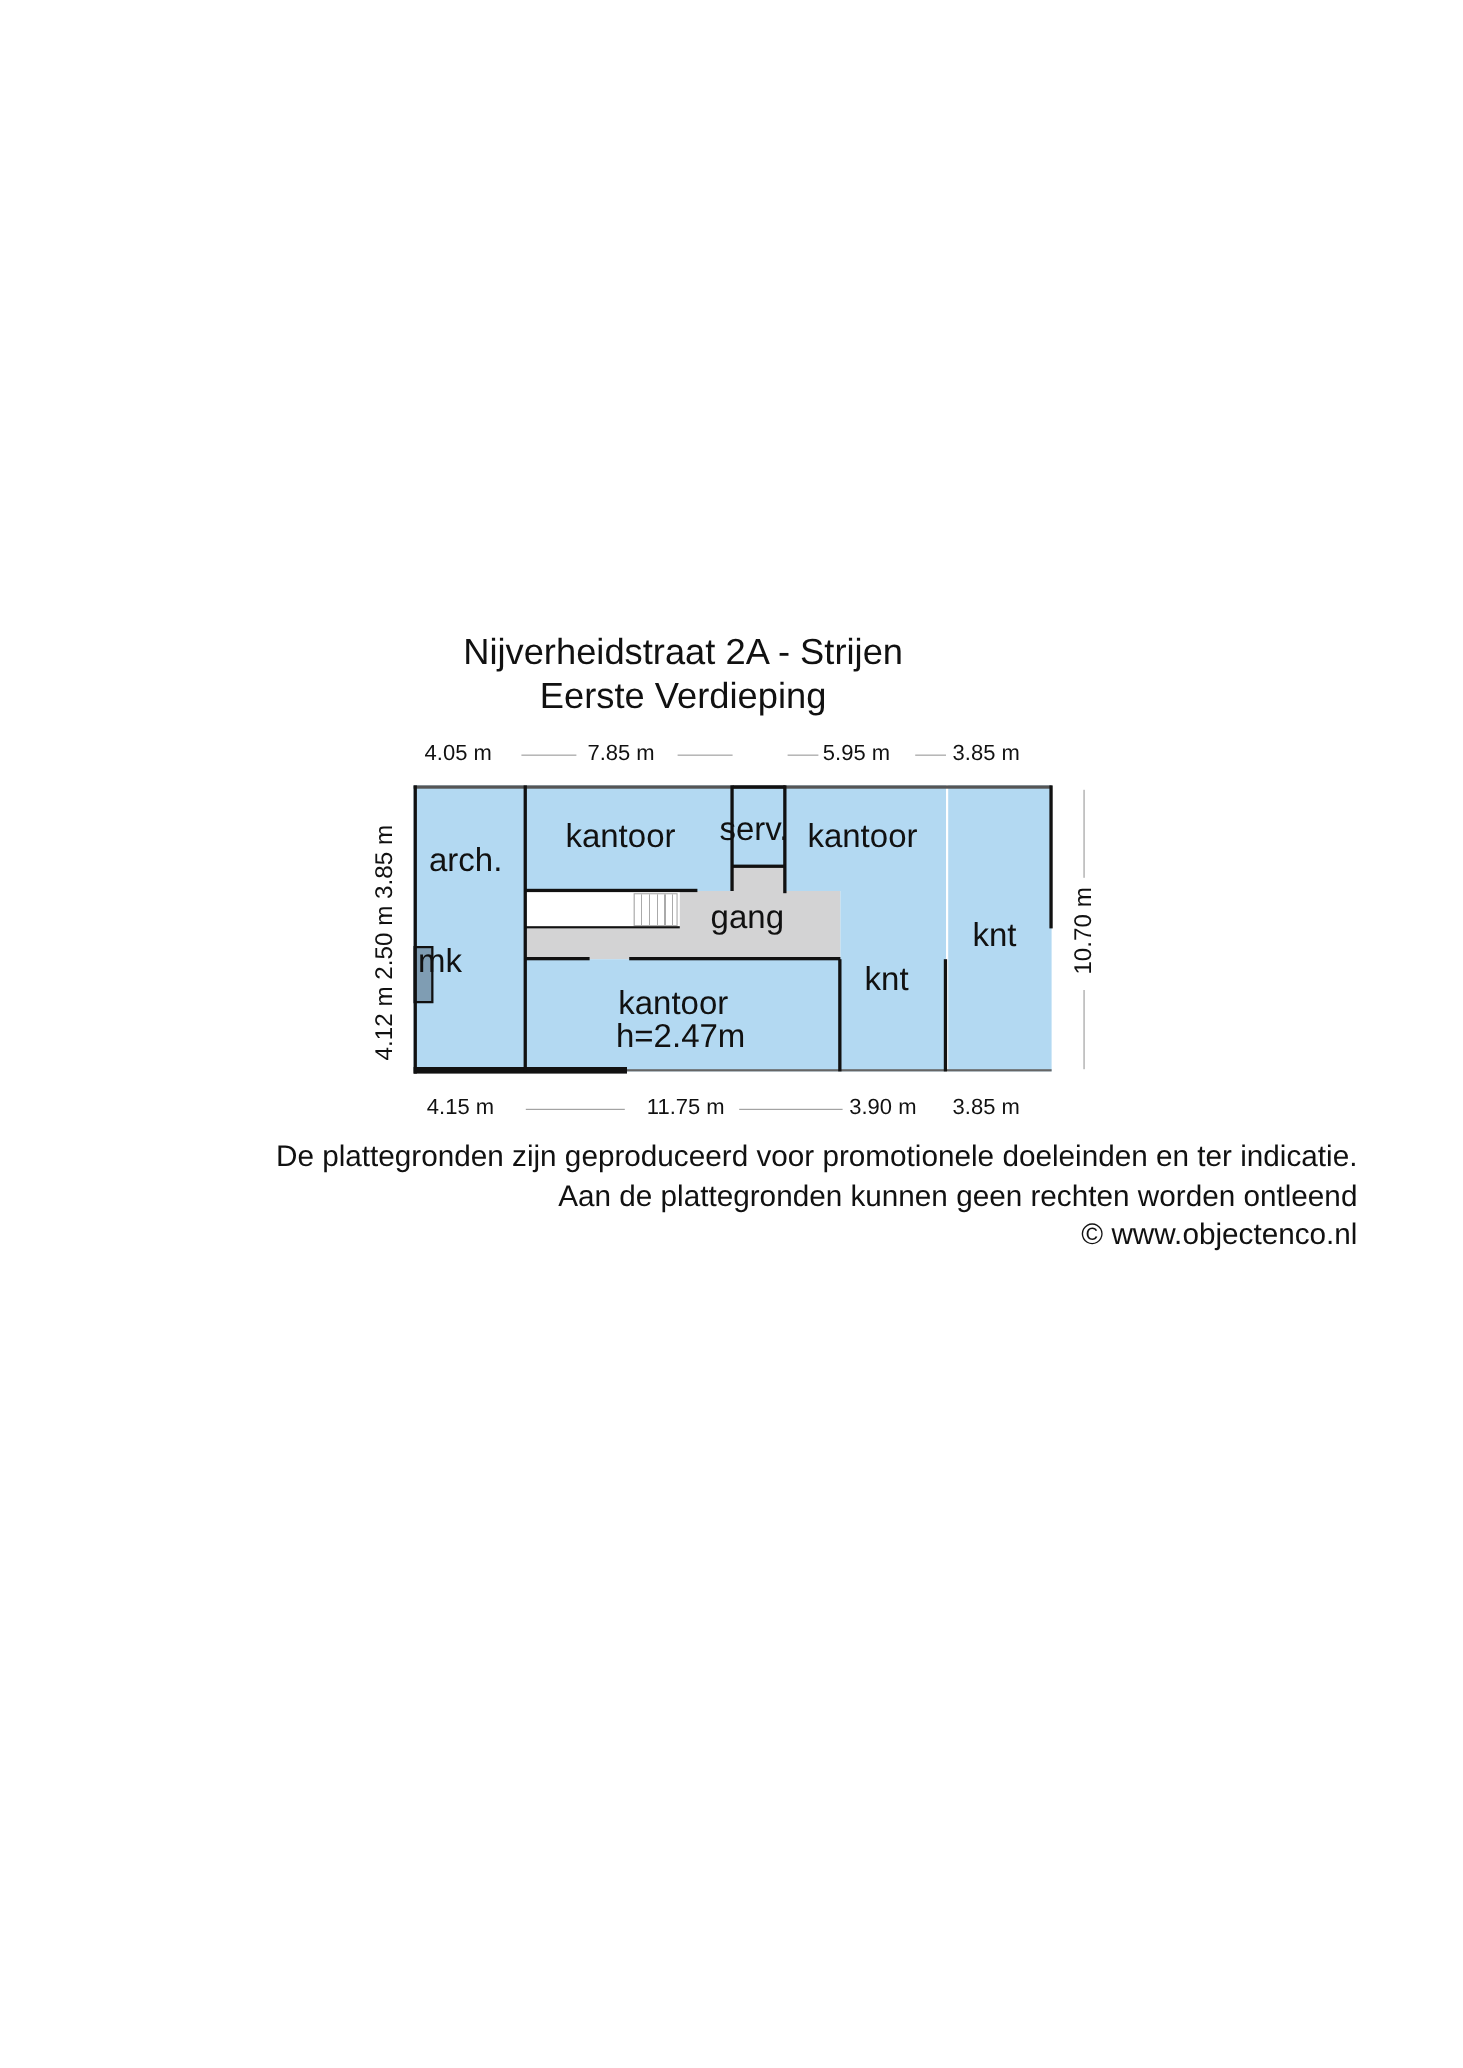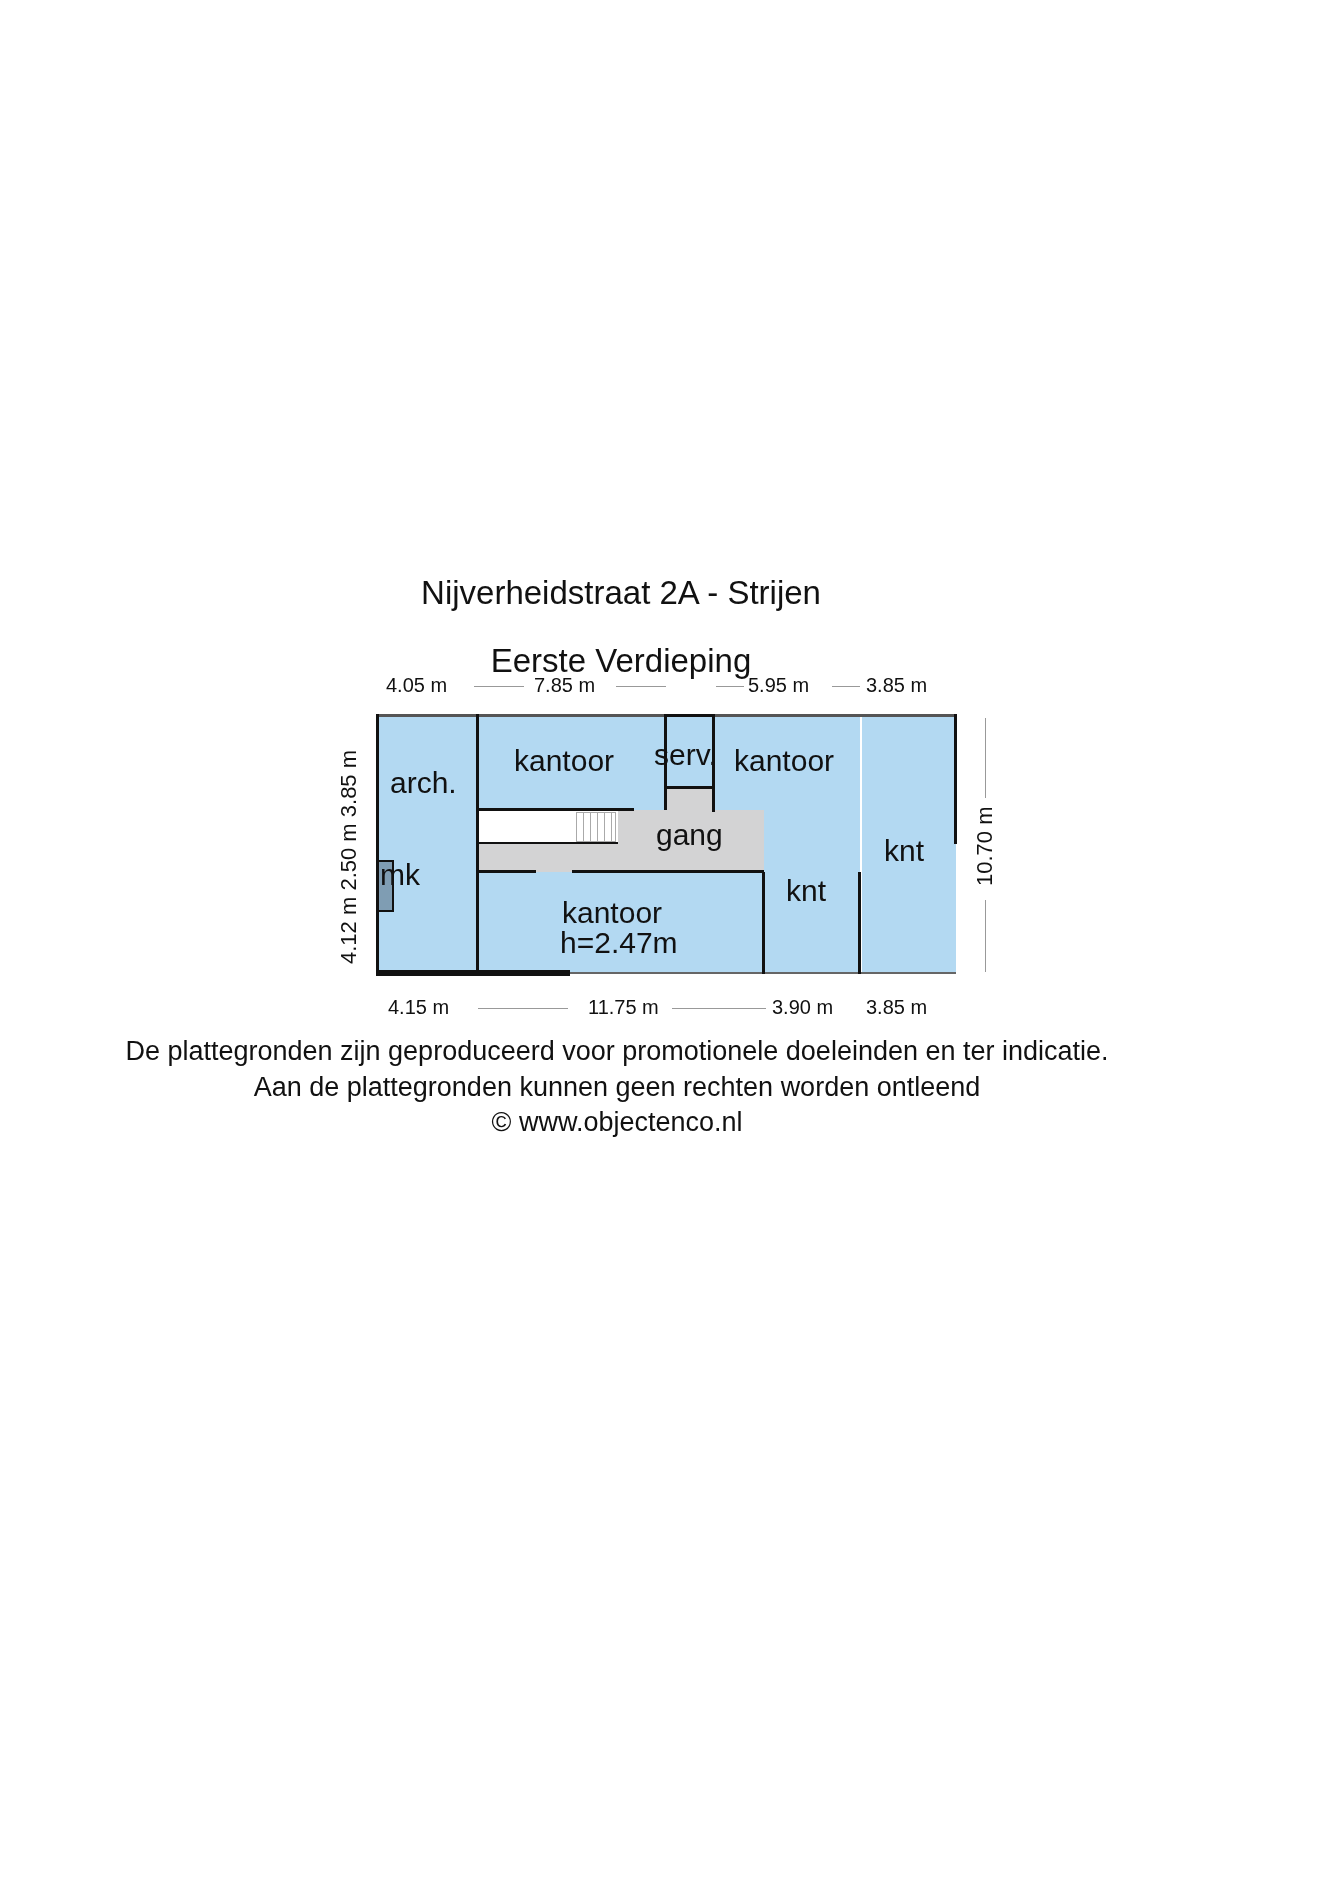--- a/index.html
+++ b/index.html
@@ -5,28 +5,28 @@
   html,body{margin:0;padding:0;background:#fff;}
   body{width:1330px;height:1880px;position:relative;overflow:hidden;font-family:"Liberation Sans",sans-serif;color:#111;}
   .abs{position:absolute;}
   .title{left:0;width:1242px;text-align:center;font-size:33px;line-height:38px;}
   .dim{font-size:20px;white-space:nowrap;}
   .dimline{height:1px;background:#999;}
   .room{position:absolute;background:#b3d9f2;box-sizing:border-box;}
   .gray{background:#d3d3d4;}
   .wall{position:absolute;background:#111;}
   .lbl{position:absolute;font-size:30px;line-height:30px;white-space:nowrap;}
-  .footer{left:0;width:1234px;text-align:center;font-size:27px;line-height:35px;}
+  .footer{left:0;width:1234px;text-align:right;font-size:27px;line-height:35px;}
   .vdim{font-size:22px;white-space:nowrap;transform-origin:left top;}
 </style>
 </head>
 <body>
 
 <div class="abs title" style="top:574px;">Nijverheidstraat 2A - Strijen</div>
-<div class="abs title" style="top:614px;margin-top:28px;">Eerste Verdieping</div>
+<div class="abs title" style="top:614px;">Eerste Verdieping</div>
 
 <div>
   <span class="abs dim" style="left:386px;top:674px;">4.05 m</span>
   <div class="abs dimline" style="left:474px;top:686px;width:50px;"></div>
   <span class="abs dim" style="left:534px;top:674px;">7.85 m</span>
   <div class="abs dimline" style="left:616px;top:686px;width:50px;"></div>
   <div class="abs dimline" style="left:716px;top:686px;width:28px;"></div>
   <span class="abs dim" style="left:748px;top:674px;">5.95 m</span>
   <div class="abs dimline" style="left:832px;top:686px;width:28px;"></div>
   <span class="abs dim" style="left:866px;top:674px;">3.85 m</span>
@@ -72,21 +72,21 @@
   <div class="wall" style="left:290px;top:0;width:48px;height:3px;"></div>
   <div class="wall" style="left:386px;top:158px;width:3px;height:102px;"></div>
   <div class="wall" style="left:482px;top:158px;width:3px;height:102px;"></div>
   <div class="wall" style="left:578px;top:0;width:3px;height:130px;"></div>
 
   <span class="lbl" style="left:14px;top:54px;">arch.</span>
   <span class="lbl" style="left:4px;top:146px;">mk</span>
   <span class="lbl" style="left:138px;top:32px;">kantoor</span>
   <span class="lbl" style="left:278px;top:26px;">serv.</span>
   <span class="lbl" style="left:358px;top:32px;">kantoor</span>
-  <span class="lbl" style="left:280px;top:106px;">gang</span>
+  <span class="lbl" style="left:270px;top:106px;">gang</span>
   <span class="lbl" style="left:186px;top:184px;">kantoor</span>
   <span class="lbl" style="left:184px;top:214px;">h=2.47m</span>
   <span class="lbl" style="left:410px;top:162px;">knt</span>
   <span class="lbl" style="left:508px;top:122px;">knt</span>
 </div>
 
 <div>
   <span class="abs dim" style="left:388px;top:996px;">4.15 m</span>
   <div class="abs dimline" style="left:478px;top:1008px;width:90px;"></div>
   <span class="abs dim" style="left:576px;top:996px;margin-left:12px;">11.75 m</span>

